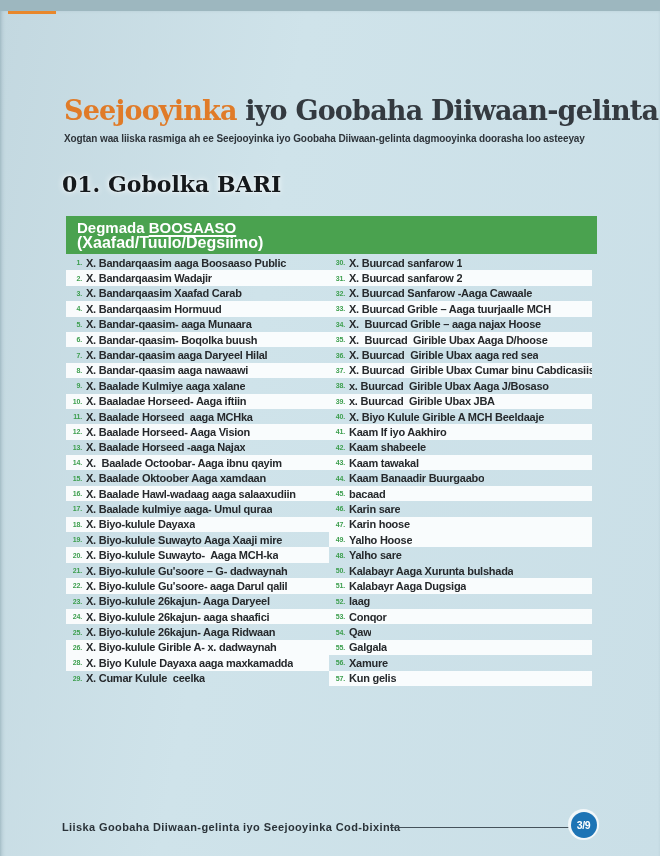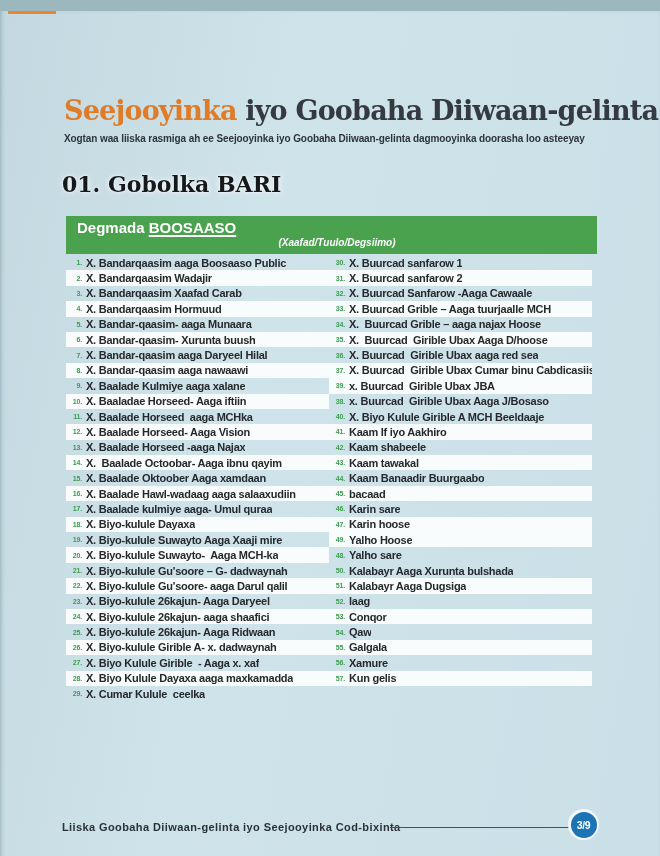--- a/index.html
+++ b/index.html
@@ -28,21 +28,21 @@
     font-size:22px; color:#15191c; text-shadow:0 0 6px rgba(255,255,255,.95), 0 0 2px rgba(255,255,255,.8);
     white-space:nowrap;
   }
 
   .district-header {
     position:absolute; left:66px; top:205px; width:531px; height:38px;
     background:#4aa24f; color:#ffffff; box-sizing:border-box; padding:3px 0 8px 11px;
   }
   .district-line1 { font-size:15px; font-weight:bold; line-height:18px; white-space:nowrap; }
   .district-line1 .district-name { text-decoration:underline; text-underline-offset:2px; text-decoration-thickness:2px; }
-  .district-line2 { font-size:10px; font-style:italic; font-weight:bold; line-height:12px; white-space:nowrap;text-align:center; }
+  .district-line2 { font-size:16px; font-weight:bold; line-height:12px; white-space:nowrap; }
 
   .list-wrap { position:absolute; left:66px; top:244px; width:531px; display:flex; gap:0; }
   .list-col { width:263px; display:flex; flex-direction:column; }
   .row { height:15.4px; display:flex; align-items:center; box-sizing:border-box; padding-left:2px; }
   .row.white { background:rgba(255,255,255,.88); }
   .num {
     flex:0 0 14px; text-align:right; margin-right:4px;
     font-size:7px; font-weight:bold; color:#3c9e4d; letter-spacing:-0.2px;
   }
   .txt {
@@ -100,21 +100,21 @@
         <div class="row white">
           <span class="num">4.</span>
           <span class="txt">X. Bandarqaasim Hormuud</span>
         </div>
         <div class="row">
           <span class="num">5.</span>
           <span class="txt">X. Bandar-qaasim- aaga Munaara</span>
         </div>
         <div class="row white">
           <span class="num">6.</span>
-          <span class="txt">X. Bandar-qaasim- Xurunta buush</span>
+          <span class="txt">X. Bandar-qaasim- Boqolka buush</span>
         </div>
         <div class="row">
           <span class="num">7.</span>
           <span class="txt">X. Bandar-qaasim aaga Daryeel Hilal</span>
         </div>
         <div class="row white">
           <span class="num">8.</span>
           <span class="txt">X. Bandar-qaasim aaga nawaawi</span>
         </div>
         <div class="row">
@@ -182,24 +182,20 @@
           <span class="txt">X. Biyo-kulule 26kajun- aaga shaafici</span>
         </div>
         <div class="row">
           <span class="num">25.</span>
           <span class="txt">X. Biyo-kulule 26kajun- Aaga Ridwaan</span>
         </div>
         <div class="row white">
           <span class="num">26.</span>
           <span class="txt">X. Biyo-kulule Girible A- x. dadwaynah</span>
         </div>
-        <div class="row">
-          <span class="num">27.</span>
-          <span class="txt">X. Biyo Kulule Girible  - Aaga x. xaf</span>
-        </div>
         <div class="row white">
           <span class="num">28.</span>
           <span class="txt">X. Biyo Kulule Dayaxa aaga maxkamadda</span>
         </div>
         <div class="row">
           <span class="num">29.</span>
           <span class="txt">X. Cumar Kulule  ceelka</span>
         </div>
       </div>
     <div class="list-col">
@@ -228,27 +224,27 @@
           <span class="txt">X.  Buurcad  Girible Ubax Aaga D/hoose</span>
         </div>
         <div class="row">
           <span class="num">36.</span>
           <span class="txt">X. Buurcad  Girible Ubax aaga red sea</span>
         </div>
         <div class="row white">
           <span class="num">37.</span>
           <span class="txt">X. Buurcad  Girible Ubax Cumar binu Cabdicasiis</span>
         </div>
+        <div class="row">
+          <span class="num">38.</span>
+          <span class="txt">x. Buurcad  Girible Ubax Aaga J/Bosaso</span>
+        </div>
         <div class="row white">
           <span class="num">39.</span>
           <span class="txt">x. Buurcad  Girible Ubax JBA</span>
-        </div>
-        <div class="row">
-          <span class="num">38.</span>
-          <span class="txt">x. Buurcad  Girible Ubax Aaga J/Bosaso</span>
         </div>
         <div class="row">
           <span class="num">40.</span>
           <span class="txt">X. Biyo Kulule Girible A MCH Beeldaaje</span>
         </div>
         <div class="row white">
           <span class="num">41.</span>
           <span class="txt">Kaam If iyo Aakhiro</span>
         </div>
         <div class="row">

